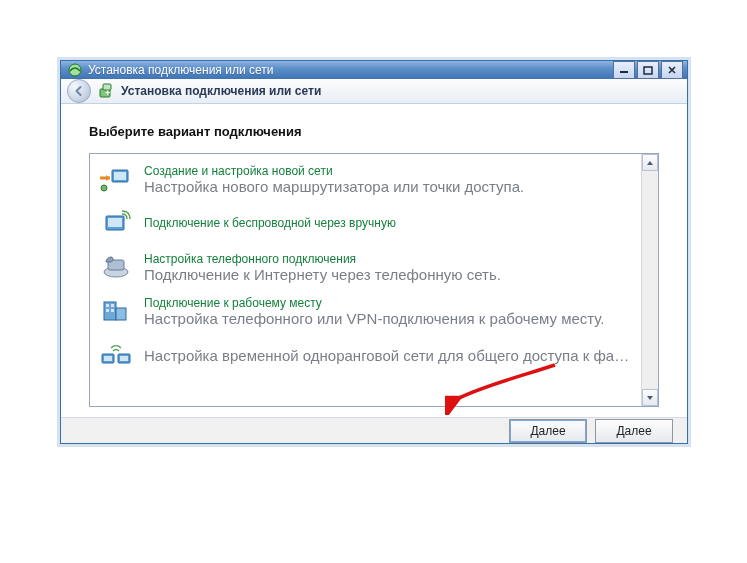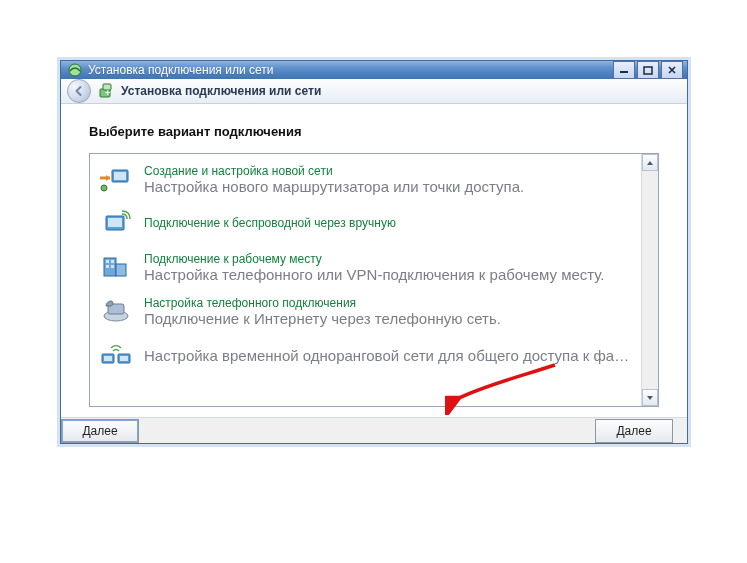--- a/index.html
+++ b/index.html
@@ -132,21 +132,21 @@
     }
     .sb-track { flex: 1; background: #efefef; }
 
     
     .footer {
       height: 48px;
       border-top: 1px solid #d5dbe4;
       background: #f0f0f0;
       display: flex;
       align-items: center;
-      justify-content: space-between;
+      justify-content: flex-end;
       padding-right: 14px;
       gap: 8px;
     }
     .btn {
       min-width: 78px;
       height: 24px;
       background: linear-gradient(to bottom,#fdfdfd,#e6e9ee);
       border: 1px solid #8d97a5;
       font-size: 12px;
       color: #222;
@@ -241,45 +241,45 @@
             </svg>
           </span>
           <span class="opt-text">
             <span class="opt-title">Подключение к беспроводной через вручную</span>
           </span>
         </div>
 
         <div class="option">
           <span class="opt-icon">
             <svg width="36" height="30" viewBox="0 0 36 30">
+              <ellipse cx="18" cy="20" rx="12" ry="5" fill="#c9d4e2" stroke="#7a8aa0"></ellipse>
+              <rect x="10" y="8" width="16" height="10" rx="2" fill="#aebfd4" stroke="#6a7d97"></rect>
+              <path d="M8 10c0-3 3-5 5-5s2 2 2 3-2 2-3 2-4 0-4 0z" fill="#8aa0bb" stroke="#5d718c"></path>
+            </svg>
+          </span>
+          <span class="opt-text">
+            <span class="opt-title">Настройка телефонного подключения</span>
+            <span class="opt-desc">Подключение к Интернету через телефонную сеть.</span>
+          </span>
+        </div>
+
+        <div class="option">
+          <span class="opt-icon">
+            <svg width="36" height="30" viewBox="0 0 36 30">
               <rect x="6" y="6" width="12" height="18" fill="#6fa8d8" stroke="#2b6aa0"></rect>
               <rect x="8" y="8" width="3" height="3" fill="#cfe6f7"></rect>
                 <rect x="13" y="8" width="3" height="3" fill="#cfe6f7"></rect>
               <rect x="8" y="13" width="3" height="3" fill="#cfe6f7"></rect>
                 <rect x="13" y="13" width="3" height="3" fill="#cfe6f7"></rect>
               <rect x="18" y="12" width="10" height="12" fill="#8cbde4" stroke="#2b6aa0"></rect>
             </svg>
           </span>
           <span class="opt-text">
             <span class="opt-title">Подключение к рабочему месту</span>
             <span class="opt-desc">Настройка телефонного или VPN-подключения к рабочему месту.</span>
-          </span>
-        </div>
-
-        <div class="option">
-          <span class="opt-icon">
-            <svg width="36" height="30" viewBox="0 0 36 30">
-              <ellipse cx="18" cy="20" rx="12" ry="5" fill="#c9d4e2" stroke="#7a8aa0"></ellipse>
-              <rect x="10" y="8" width="16" height="10" rx="2" fill="#aebfd4" stroke="#6a7d97"></rect>
-              <path d="M8 10c0-3 3-5 5-5s2 2 2 3-2 2-3 2-4 0-4 0z" fill="#8aa0bb" stroke="#5d718c"></path>
-            </svg>
-          </span>
-          <span class="opt-text">
-            <span class="opt-title">Настройка телефонного подключения</span>
-            <span class="opt-desc">Подключение к Интернету через телефонную сеть.</span>
           </span>
         </div>
 
         <div class="option">
           <span class="opt-icon">
             <svg width="36" height="30" viewBox="0 0 36 30">
               <rect x="4" y="14" width="12" height="9" rx="1" fill="#5a9fd8" stroke="#2b6aa0"></rect>
               <rect x="6" y="16" width="8" height="5" fill="#cfe6f7"></rect>
               <rect x="20" y="14" width="12" height="9" rx="1" fill="#5a9fd8" stroke="#2b6aa0"></rect>
               <rect x="22" y="16" width="8" height="5" fill="#cfe6f7"></rect>

